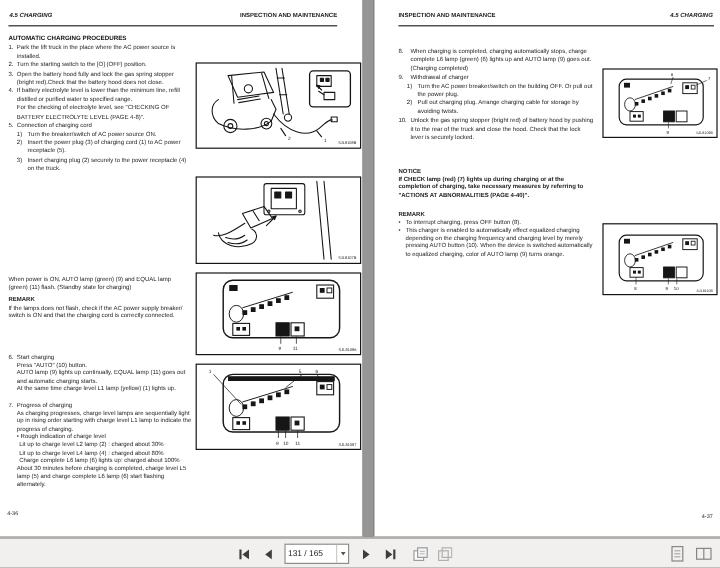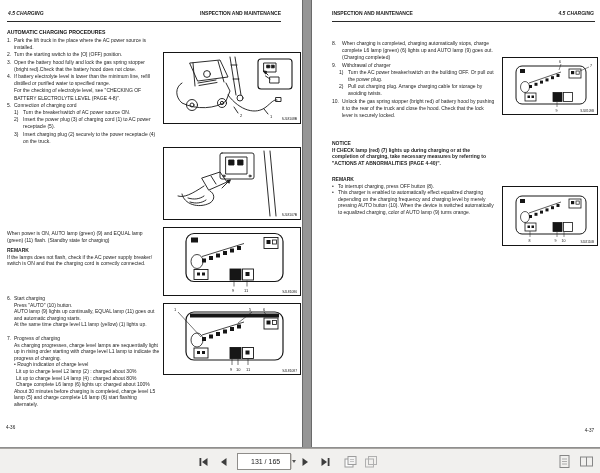--- a/index.html
+++ b/index.html
@@ -52,21 +52,21 @@
     position:absolute; left:0; top:448px; width:600px; height:25px;
     background:#f1f0ee; border-top:1px solid #a8a5a1;
   }
   .nav {
     position:absolute; left:50%; top:0; height:25px; transform:translateX(-50%);
     margin-left:-14px; display:flex; align-items:center; gap:3px;
   }
   .tbtn { width:17px; height:17px; display:flex; align-items:center; justify-content:center; cursor:pointer; }
   .pagebox { display:flex; align-items:center; width:52px; height:15px; background:#fff; border:1px solid #8f8d8a; margin:0 3px; }
   .pagebox input {
-    border:none; outline:none; width:40px; height:12px; padding:0 0 0 13px;
+    border:none; outline:none; width:40px; height:12px; padding:0 0 0 2px;
     font-size:7px; color:#222; font-family:"Liberation Sans", sans-serif; background:transparent;
   }
   .dd { width:10px; height:100%; border-left:1px solid #cecbc7; display:flex; align-items:center; justify-content:center; cursor:pointer; }
   .dd-arrow { width:0; height:0; border-left:2.5px solid transparent; border-right:2.5px solid transparent; border-top:3.5px solid #555; }
   .right-icons { position:absolute; right:5px; top:0; height:25px; display:flex; align-items:center; gap:5px; }
 </style>
 </head>
 <body>
 
 <div class="page page-left">

